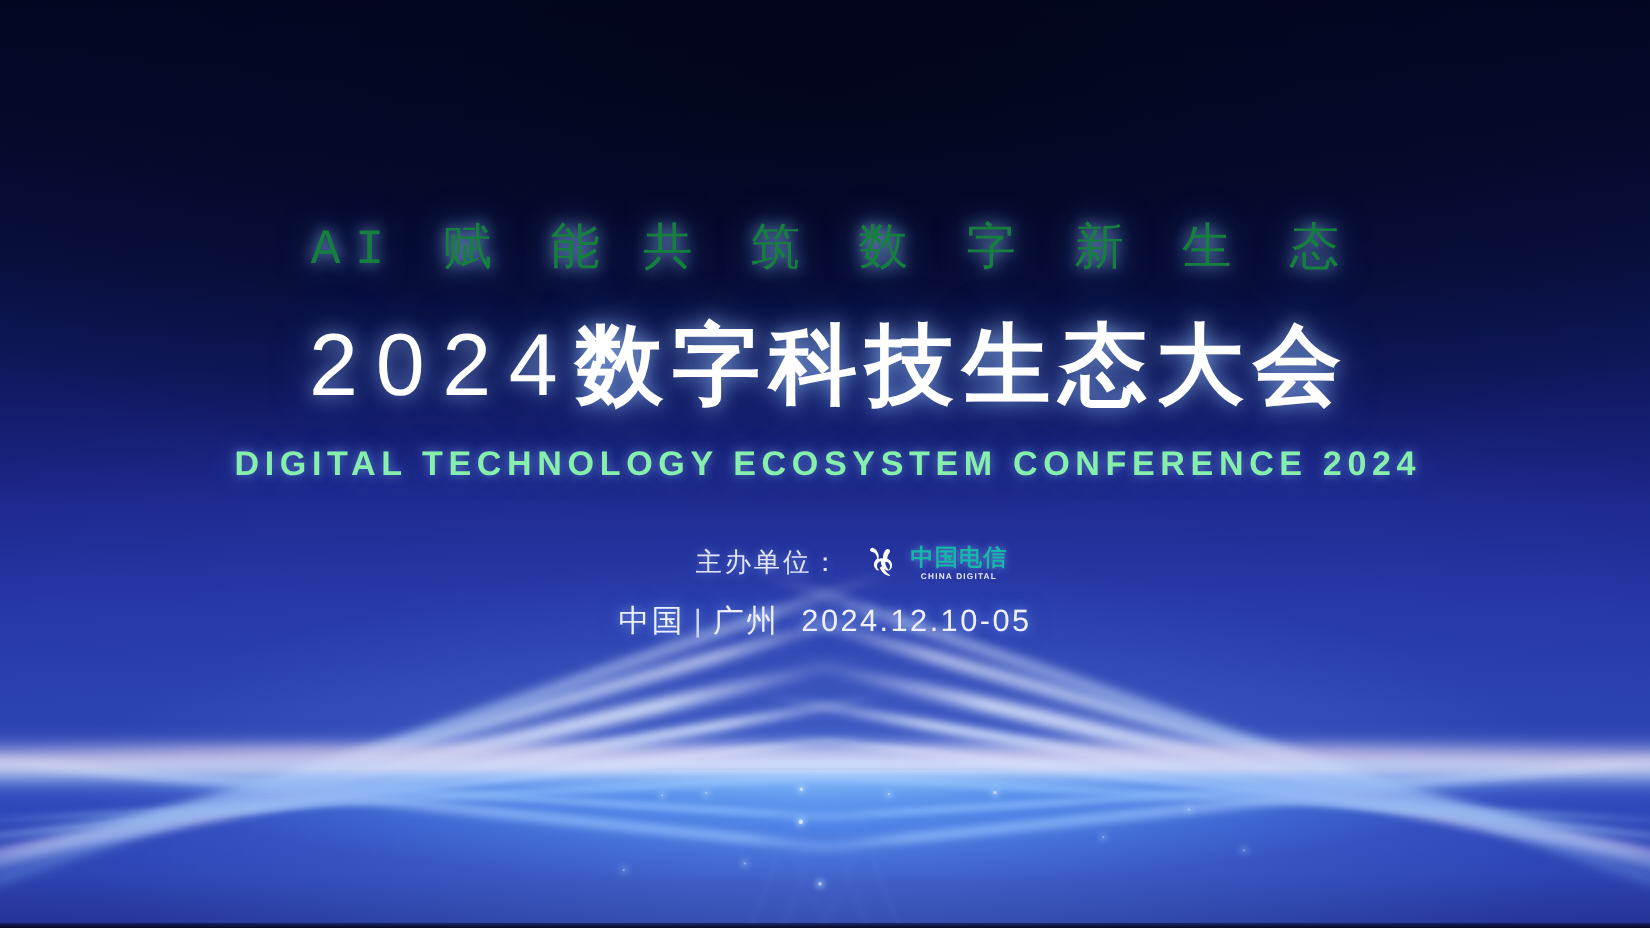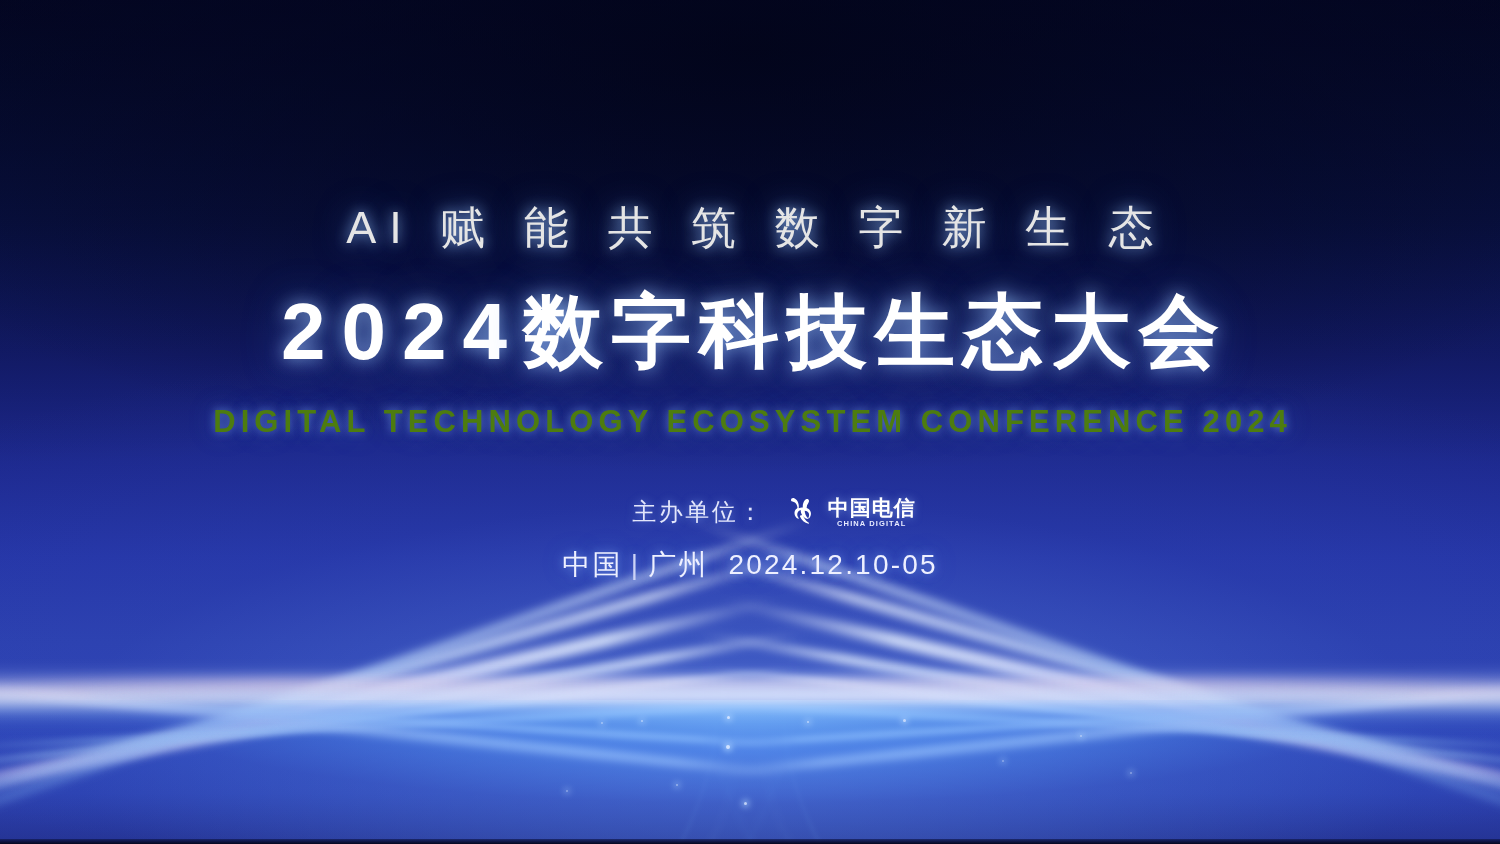--- a/index.html
+++ b/index.html
@@ -148,57 +148,58 @@
     left: 0; right: 0;
     top: 0;
     text-align: center;
   }
 
   .tagline {
     position: absolute;
     top: 205px; left: 0; right: 0;
     font-size: 45px;
     line-height: 1;
-    color: #e5e5e5;
+    color: #15803d;
     letter-spacing: 13px;
     text-indent: 13px;
     font-weight: 400;
     text-shadow:
       0 0 14px rgba(150,195,255,0.85),
       0 0 34px rgba(90,150,255,0.55);
     white-space: nowrap;
+    font-family: Liberation Mono, monospace;
   }
   .tagline .gap { display: inline-block; width: 26px; }
 
   .title {
     position: absolute;
     top: 292px; left: 0; right: 0;
     font-size: 80px;
     line-height: 1;
     color: #ffffff;
     font-weight: 700;
     letter-spacing: 8px;
     text-indent: 8px;
     text-shadow:
       0 0 18px rgba(160,200,255,0.75),
       0 0 46px rgba(80,140,255,0.45);
     white-space: nowrap;
   }
   .title .yr {
-    font-weight: 700;
+    font-weight: 400;
     letter-spacing: 16px;
     text-indent: 16px;
   }
 
   .subtitle {
     position: absolute;
     top: 406px; left: 0; right: 0;
     font-size: 31px;
     line-height: 1;
-    color: #4d7c0f;
+    color: #86efac;
     font-weight: 700;
     letter-spacing: 5.1px;
     text-indent: 5.1px;
     text-shadow:
       0 0 10px rgba(140,180,255,0.6),
       0 0 26px rgba(70,120,235,0.4);
     white-space: nowrap;
   }
 
   
@@ -227,21 +228,21 @@
   .logo-mark { display: block; }
   .logo-text {
     display: flex;
     flex-direction: column;
     align-items: center;
     line-height: 1;
   }
   .logo-cn {
     font-size: 21px;
     font-weight: 700;
-    color: #ffffff;
+    color: #14b8a6;
     letter-spacing: 1px;
     text-shadow: 0 0 8px rgba(160,195,255,0.55);
   }
   .logo-en {
     font-size: 7.5px;
     font-weight: 700;
     color: #e8ebff;
     letter-spacing: 1.1px;
     margin-top: 2px;
   }

